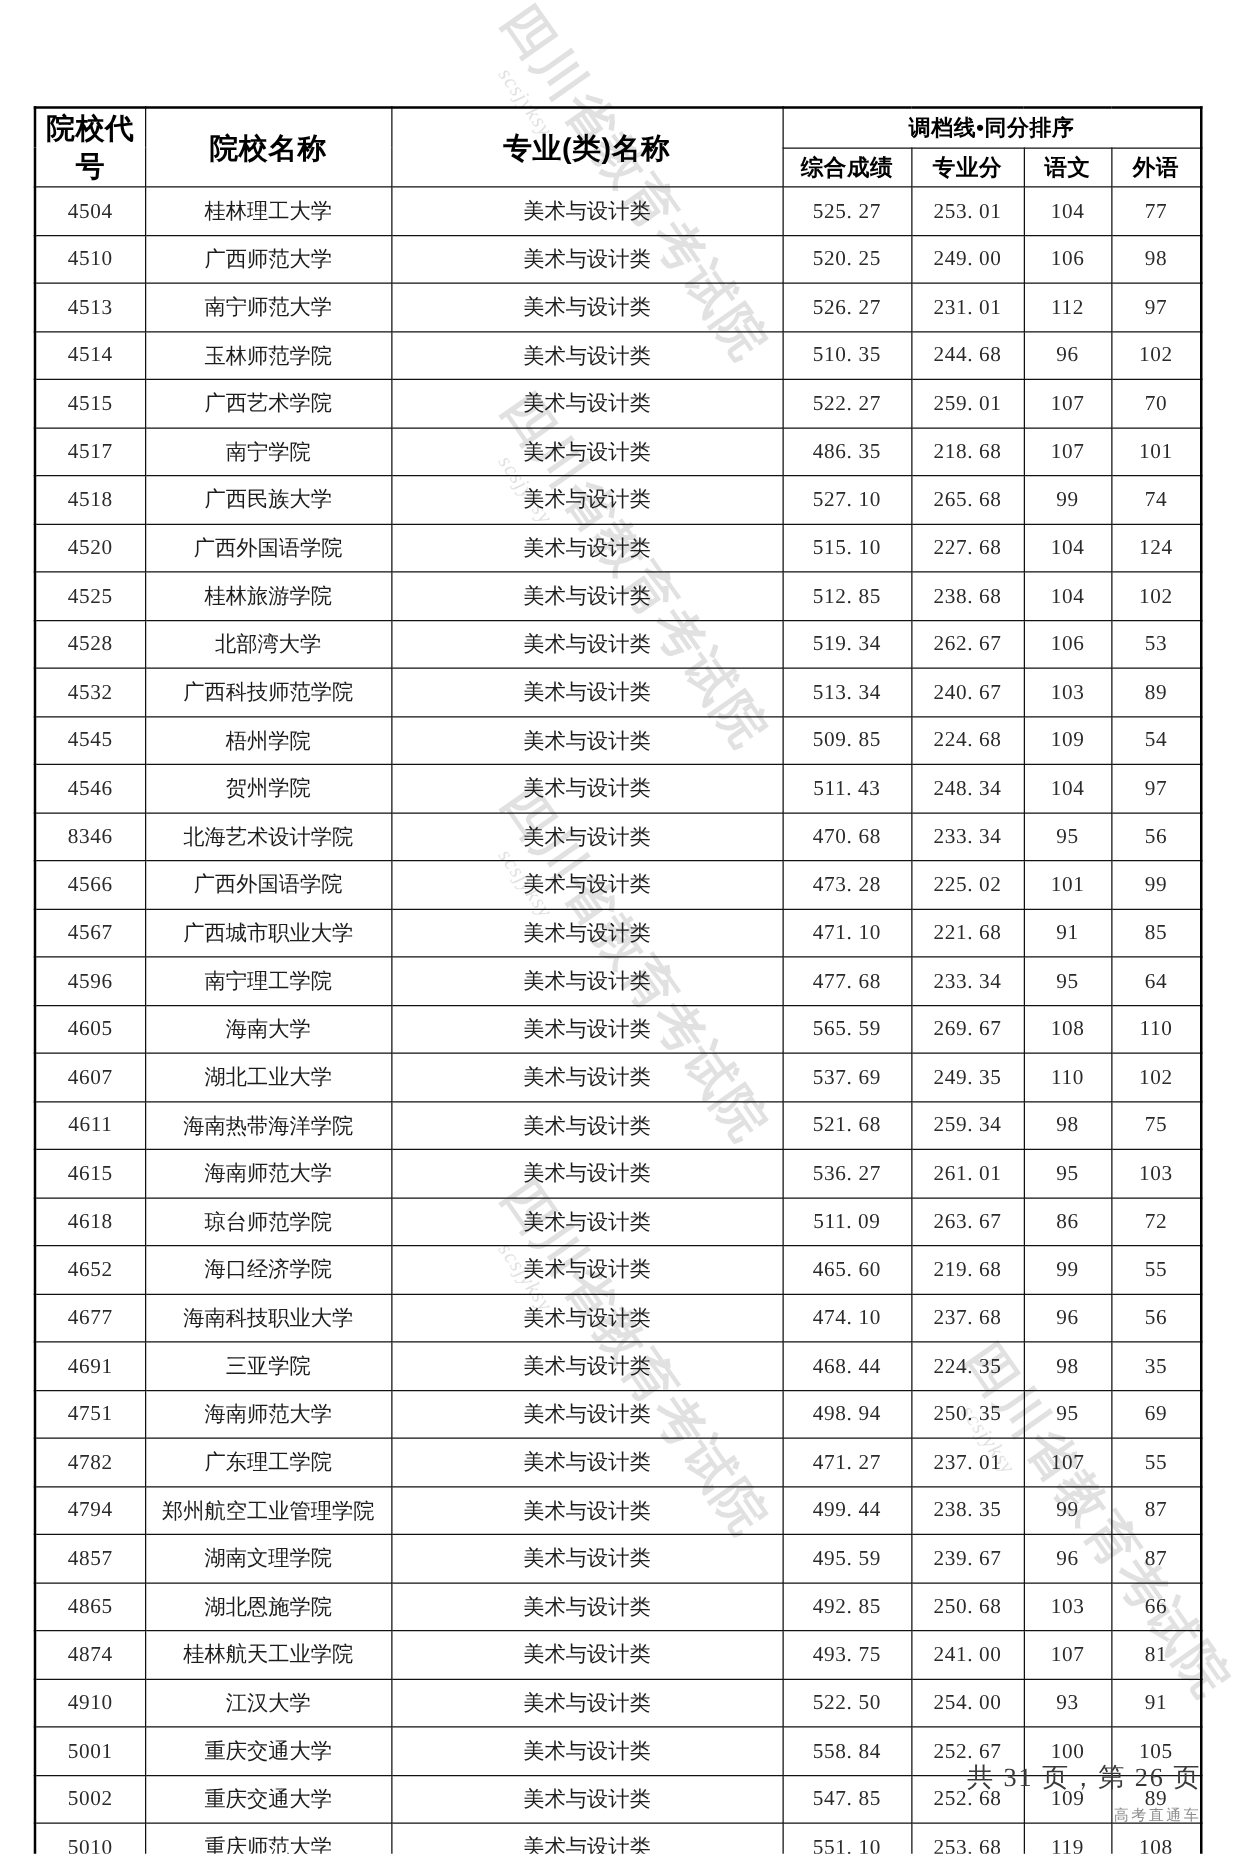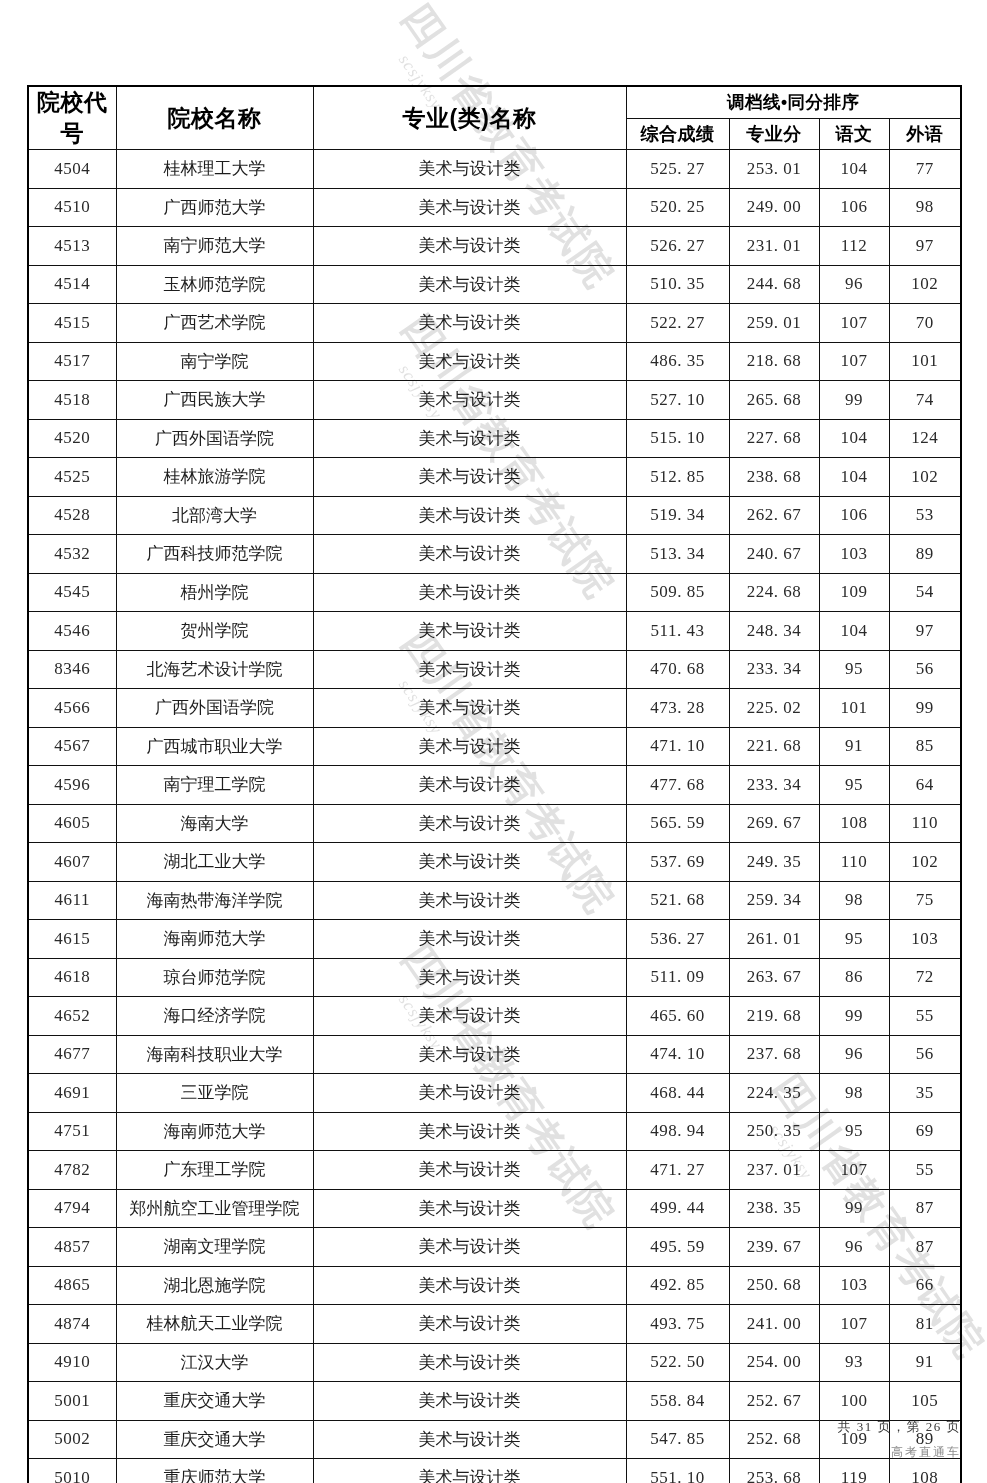--- a/index.html
+++ b/index.html
@@ -120,21 +120,21 @@
   
   #footer {
     position: absolute;
     right: 26px;
     bottom: 22px;
     text-align: right;
     z-index: 3;
   }
   #footer .pg {
     font-family: "Liberation Serif", "DejaVu Serif", serif;
-    font-size: 13px;
+    font-size: 21px;
     color: #3a3a3a;
     letter-spacing: 1.5px;
     display: block;
   }
   #footer .brand {
     font-family: Liberation Serif, serif;
     font-size: 12px;
     color: #8d8d8d;
     letter-spacing: 2px;
     display: block;

